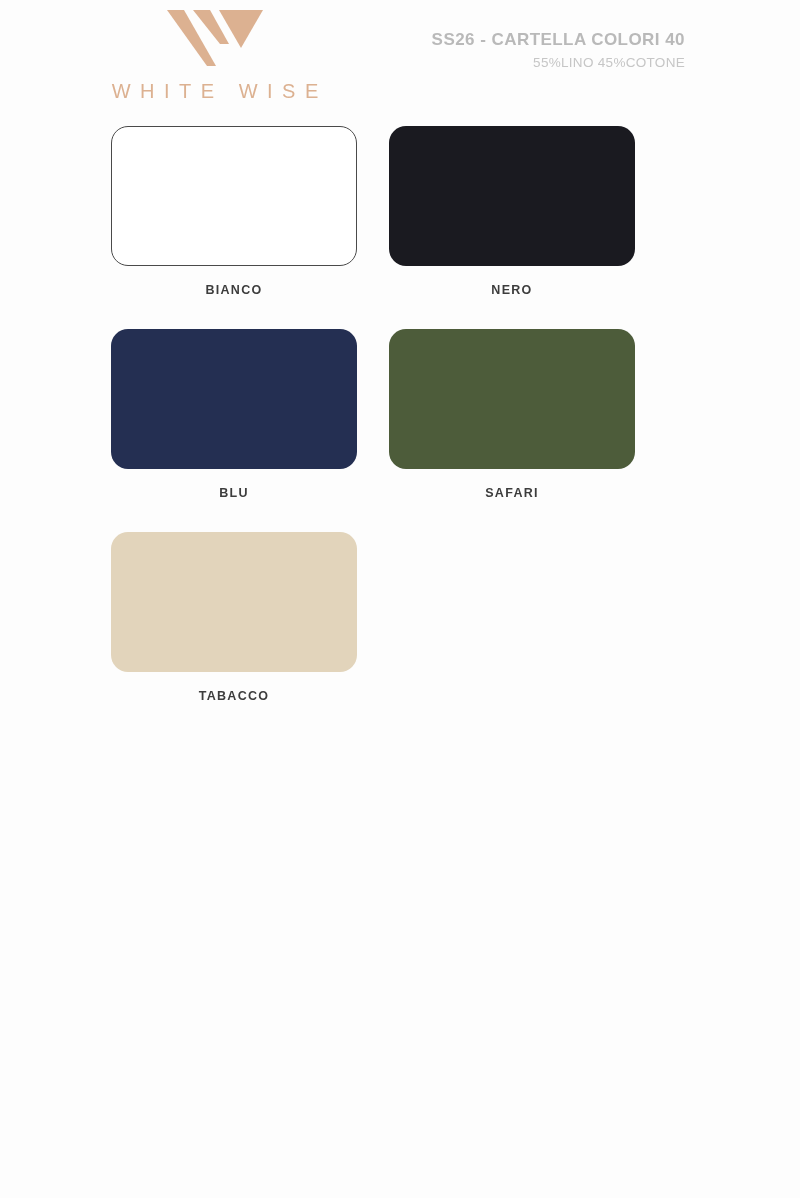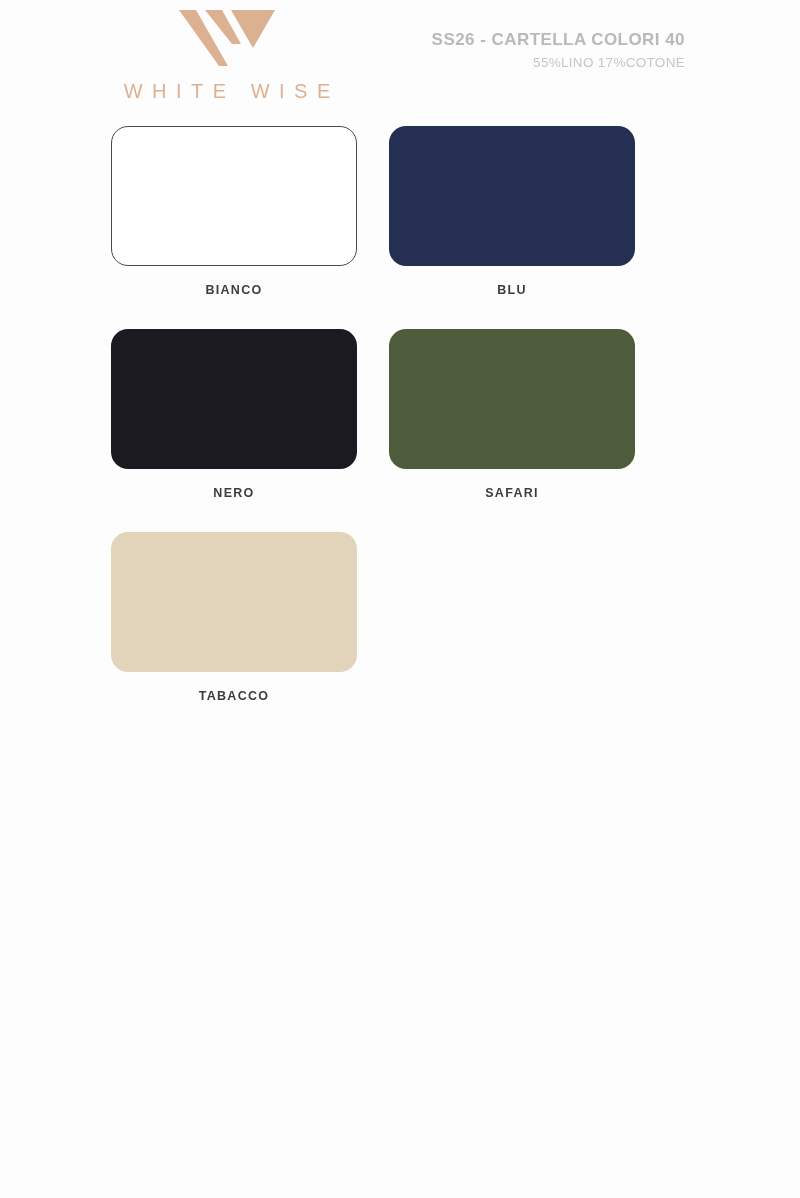--- a/index.html
+++ b/index.html
@@ -22,21 +22,20 @@
   }
 
   .brand {
     position: absolute;
     left: 0;
     top: 0;
     width: 430px;
     display: flex;
     flex-direction: column;
     align-items: center;
-    padding-left: 12px;
   }
 
   .logo-mark {
     margin-top: 10px;
     width: 96px;
     height: 56px;
     display: block;
   }
 
   .brand-name {
@@ -119,40 +118,40 @@
     <svg class="logo-mark" viewBox="0 0 96 56">
       <polygon points="0,0 17,0 49,56 40,56" fill="#dcb191"></polygon>
       <polygon points="26,0 43,0 62,34 53,34" fill="#dcb191"></polygon>
       <polygon points="52,0 96,0 74,38" fill="#dcb191"></polygon>
     </svg>
     <div class="brand-name" style="color: rgb(220, 177, 145);">WHITE WISE</div>
   </div>
 
   <div class="doc-meta">
     <div class="doc-title">SS26 - CARTELLA COLORI 40</div>
-    <div class="doc-sub">55%LINO 17%COTONE</div>
+    <div class="doc-sub">55%LINO 45%COTONE</div>
   </div>
 
 </div>
 
 <div class="palette">
 
   <div class="swatch-cell">
     <div class="swatch-chip outlined" style="background: rgb(255, 255, 255);"></div>
     <div class="swatch-label">BIANCO</div>
   </div>
 
   <div class="swatch-cell">
-    <div class="swatch-chip" style="background: rgb(36, 47, 82);"></div>
-    <div class="swatch-label">BLU</div>
+    <div class="swatch-chip" style="background: rgb(26, 26, 32);"></div>
+    <div class="swatch-label">NERO</div>
   </div>
 
   <div class="swatch-cell">
-    <div class="swatch-chip" style="background: rgb(26, 26, 32);"></div>
-    <div class="swatch-label">NERO</div>
+    <div class="swatch-chip" style="background: rgb(36, 47, 82);"></div>
+    <div class="swatch-label">BLU</div>
   </div>
 
 
   <div class="swatch-cell">
     <div class="swatch-chip" style="background: rgb(77, 92, 58);"></div>
     <div class="swatch-label">SAFARI</div>
   </div>
 
   <div class="swatch-cell">
     <div class="swatch-chip" style="background: rgb(226, 212, 187);"></div>

